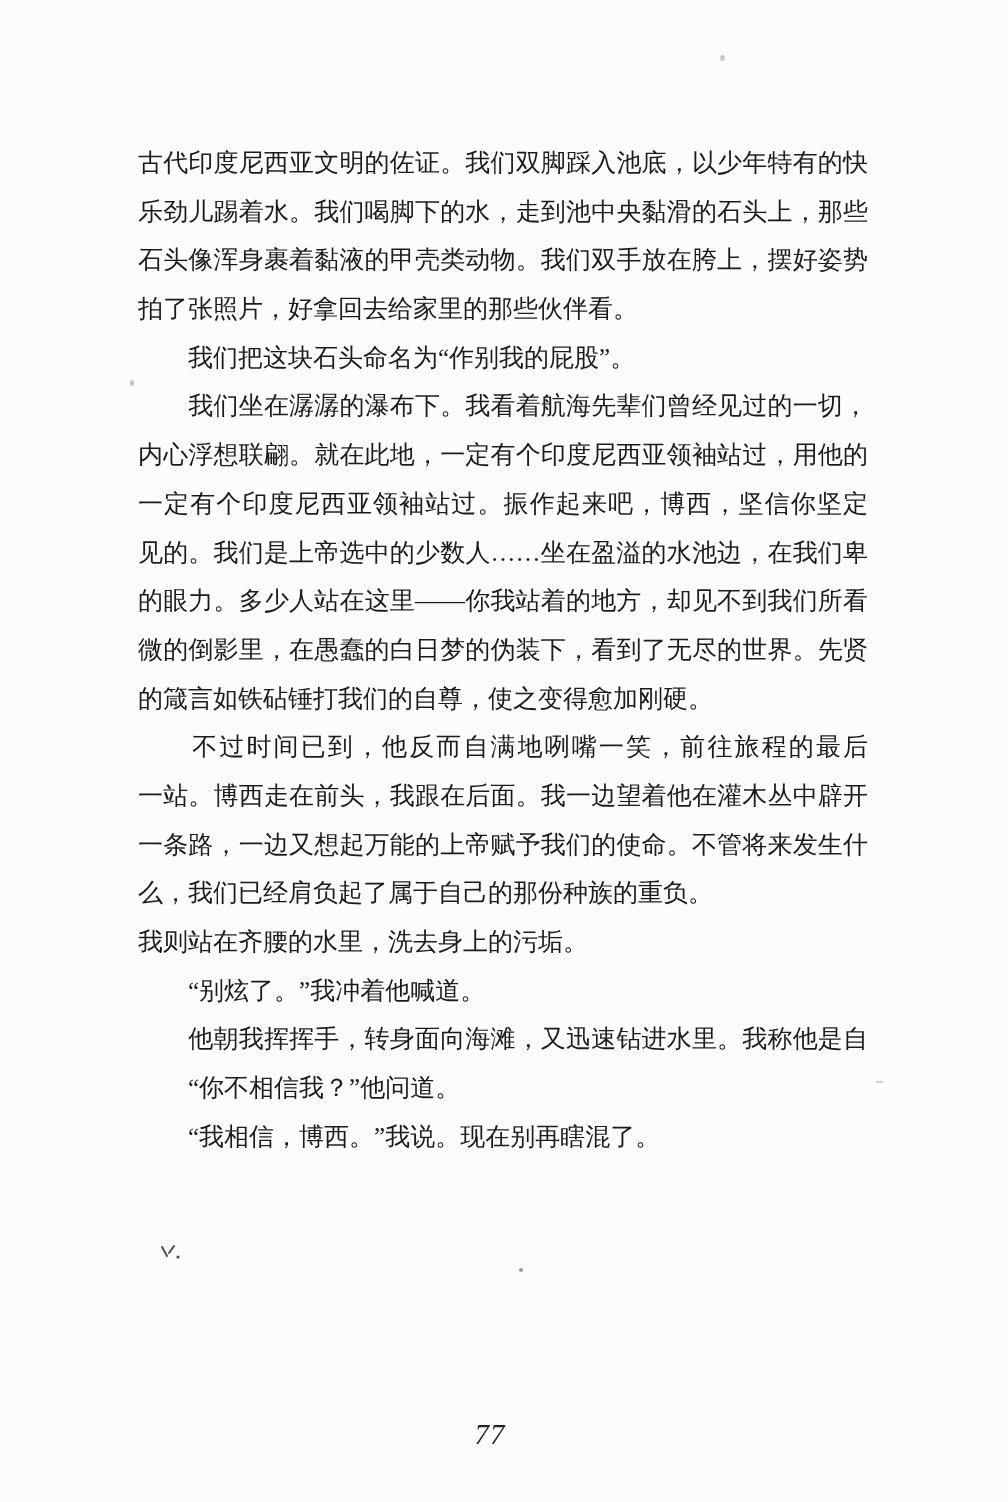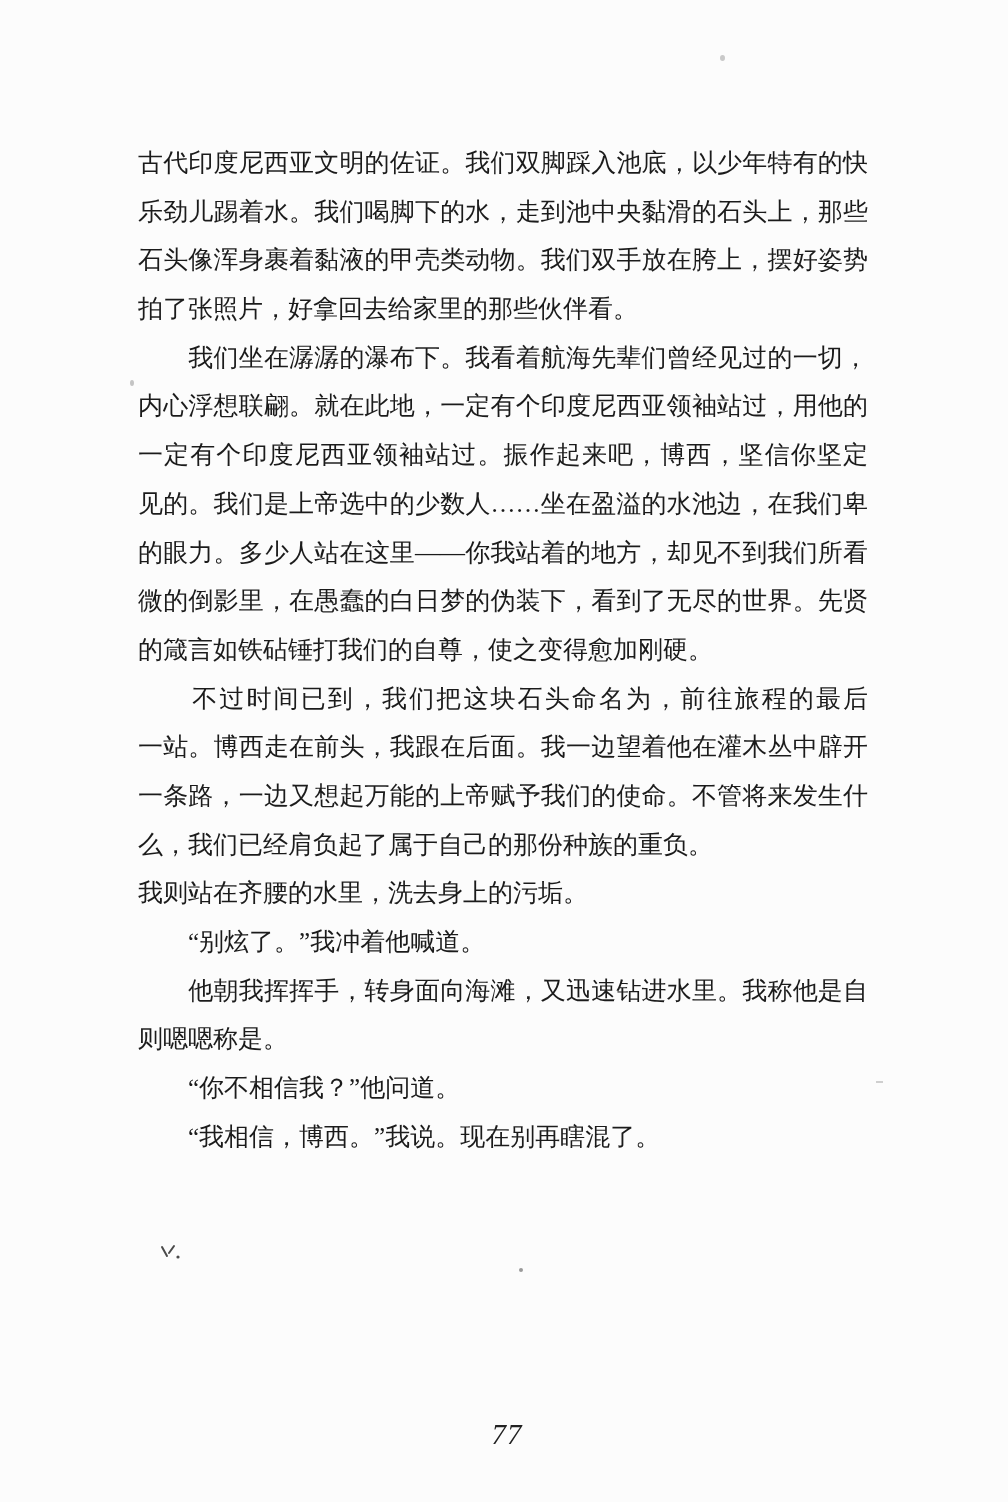--- a/index.html
+++ b/index.html
@@ -32,21 +32,21 @@
     white-space: nowrap;
     height: 48.7px;
   }
   .line.fill {
     text-align: justify;
     text-align-last: justify;
     text-justify: inter-character;
   }
   .page-number {
     position: absolute;
-    left: 17px;
+    left: 0;
     top: 1418px;
     width: 980px;
     text-align: center;
     font-size: 29px;
     font-style: italic;
     letter-spacing: 1px;
     color: #222;
   }
   
   .speck {
@@ -78,35 +78,35 @@
 </head>
 <body>
 
 <div class="page">
 
   <div class="text-block">
     <div class="line fill">古代印度尼西亚文明的佐证。我们双脚踩入池底，以少年特有的快</div>
     <div class="line fill">乐劲儿踢着水。我们喝脚下的水，走到池中央黏滑的石头上，那些</div>
     <div class="line fill">石头像浑身裹着黏液的甲壳类动物。我们双手放在胯上，摆好姿势</div>
     <div class="line">拍了张照片，好拿回去给家里的那些伙伴看。</div>
+    <div class="line">　　我们把这块石头命名为“作别我的屁股”。</div>
     <div class="line fill">　　我们坐在潺潺的瀑布下。我看着航海先辈们曾经见过的一切，</div>
     <div class="line fill">内心浮想联翩。就在此地，一定有个印度尼西亚领袖站过，用他的</div>
     <div class="line fill">一定有个印度尼西亚领袖站过。振作起来吧，博西，坚信你坚定</div>
     <div class="line fill">见的。我们是上帝选中的少数人……坐在盈溢的水池边，在我们卑</div>
     <div class="line fill">的眼力。多少人站在这里——你我站着的地方，却见不到我们所看</div>
     <div class="line fill">微的倒影里，在愚蠢的白日梦的伪装下，看到了无尽的世界。先贤</div>
     <div class="line">的箴言如铁砧锤打我们的自尊，使之变得愈加刚硬。</div>
-    <div class="line fill">　　不过时间已到，我们把这块石头命名为，前往旅程的最后</div>
+    <div class="line fill">　　不过时间已到，他反而自满地咧嘴一笑，前往旅程的最后</div>
     <div class="line fill">一站。博西走在前头，我跟在后面。我一边望着他在灌木丛中辟开</div>
     <div class="line fill">一条路，一边又想起万能的上帝赋予我们的使命。不管将来发生什</div>
     <div class="line">么，我们已经肩负起了属于自己的那份种族的重负。</div>
     <div class="line">我则站在齐腰的水里，洗去身上的污垢。</div>
     <div class="line">　　“别炫了。”我冲着他喊道。</div>
     <div class="line fill">　　他朝我挥挥手，转身面向海滩，又迅速钻进水里。我称他是自</div>
-    <div class="line">则嗯嗯称是。</div>
     <div class="line">　　“你不相信我？”他问道。</div>
     <div class="line">　　“我相信，博西。”我说。现在别再瞎混了。</div>
   </div>
 
   <div class="page-number">77</div>
 
   <div class="speck speck-top"></div>
   <div class="speck speck-comma"></div>
   <div class="speck speck-mid"></div>
   <div class="speck-dash"></div>

